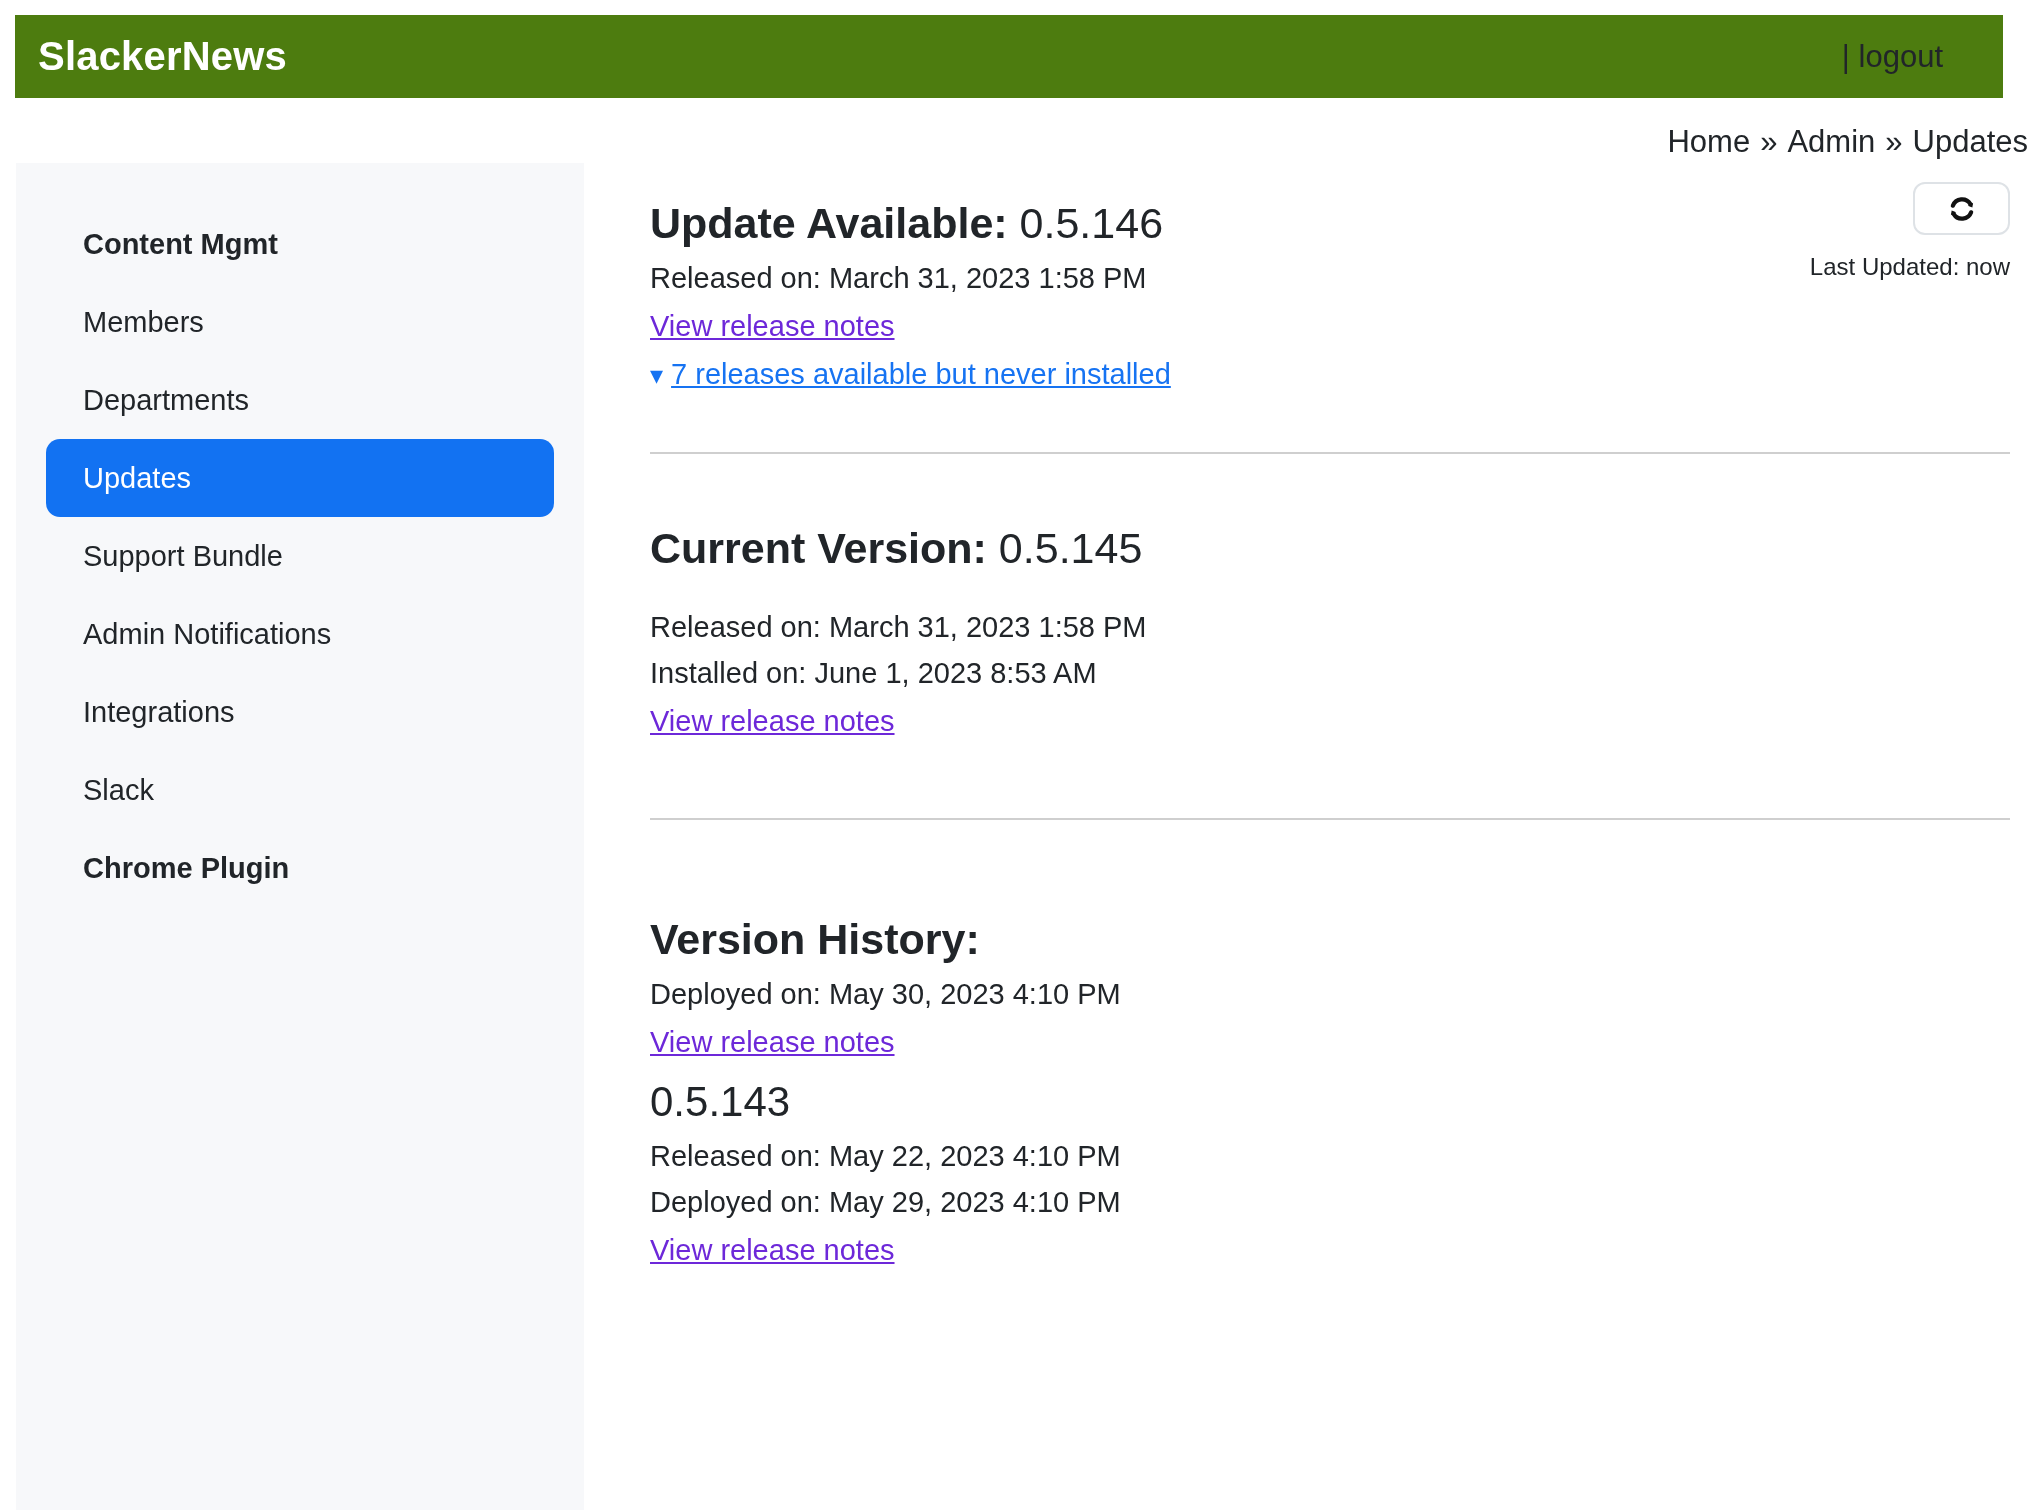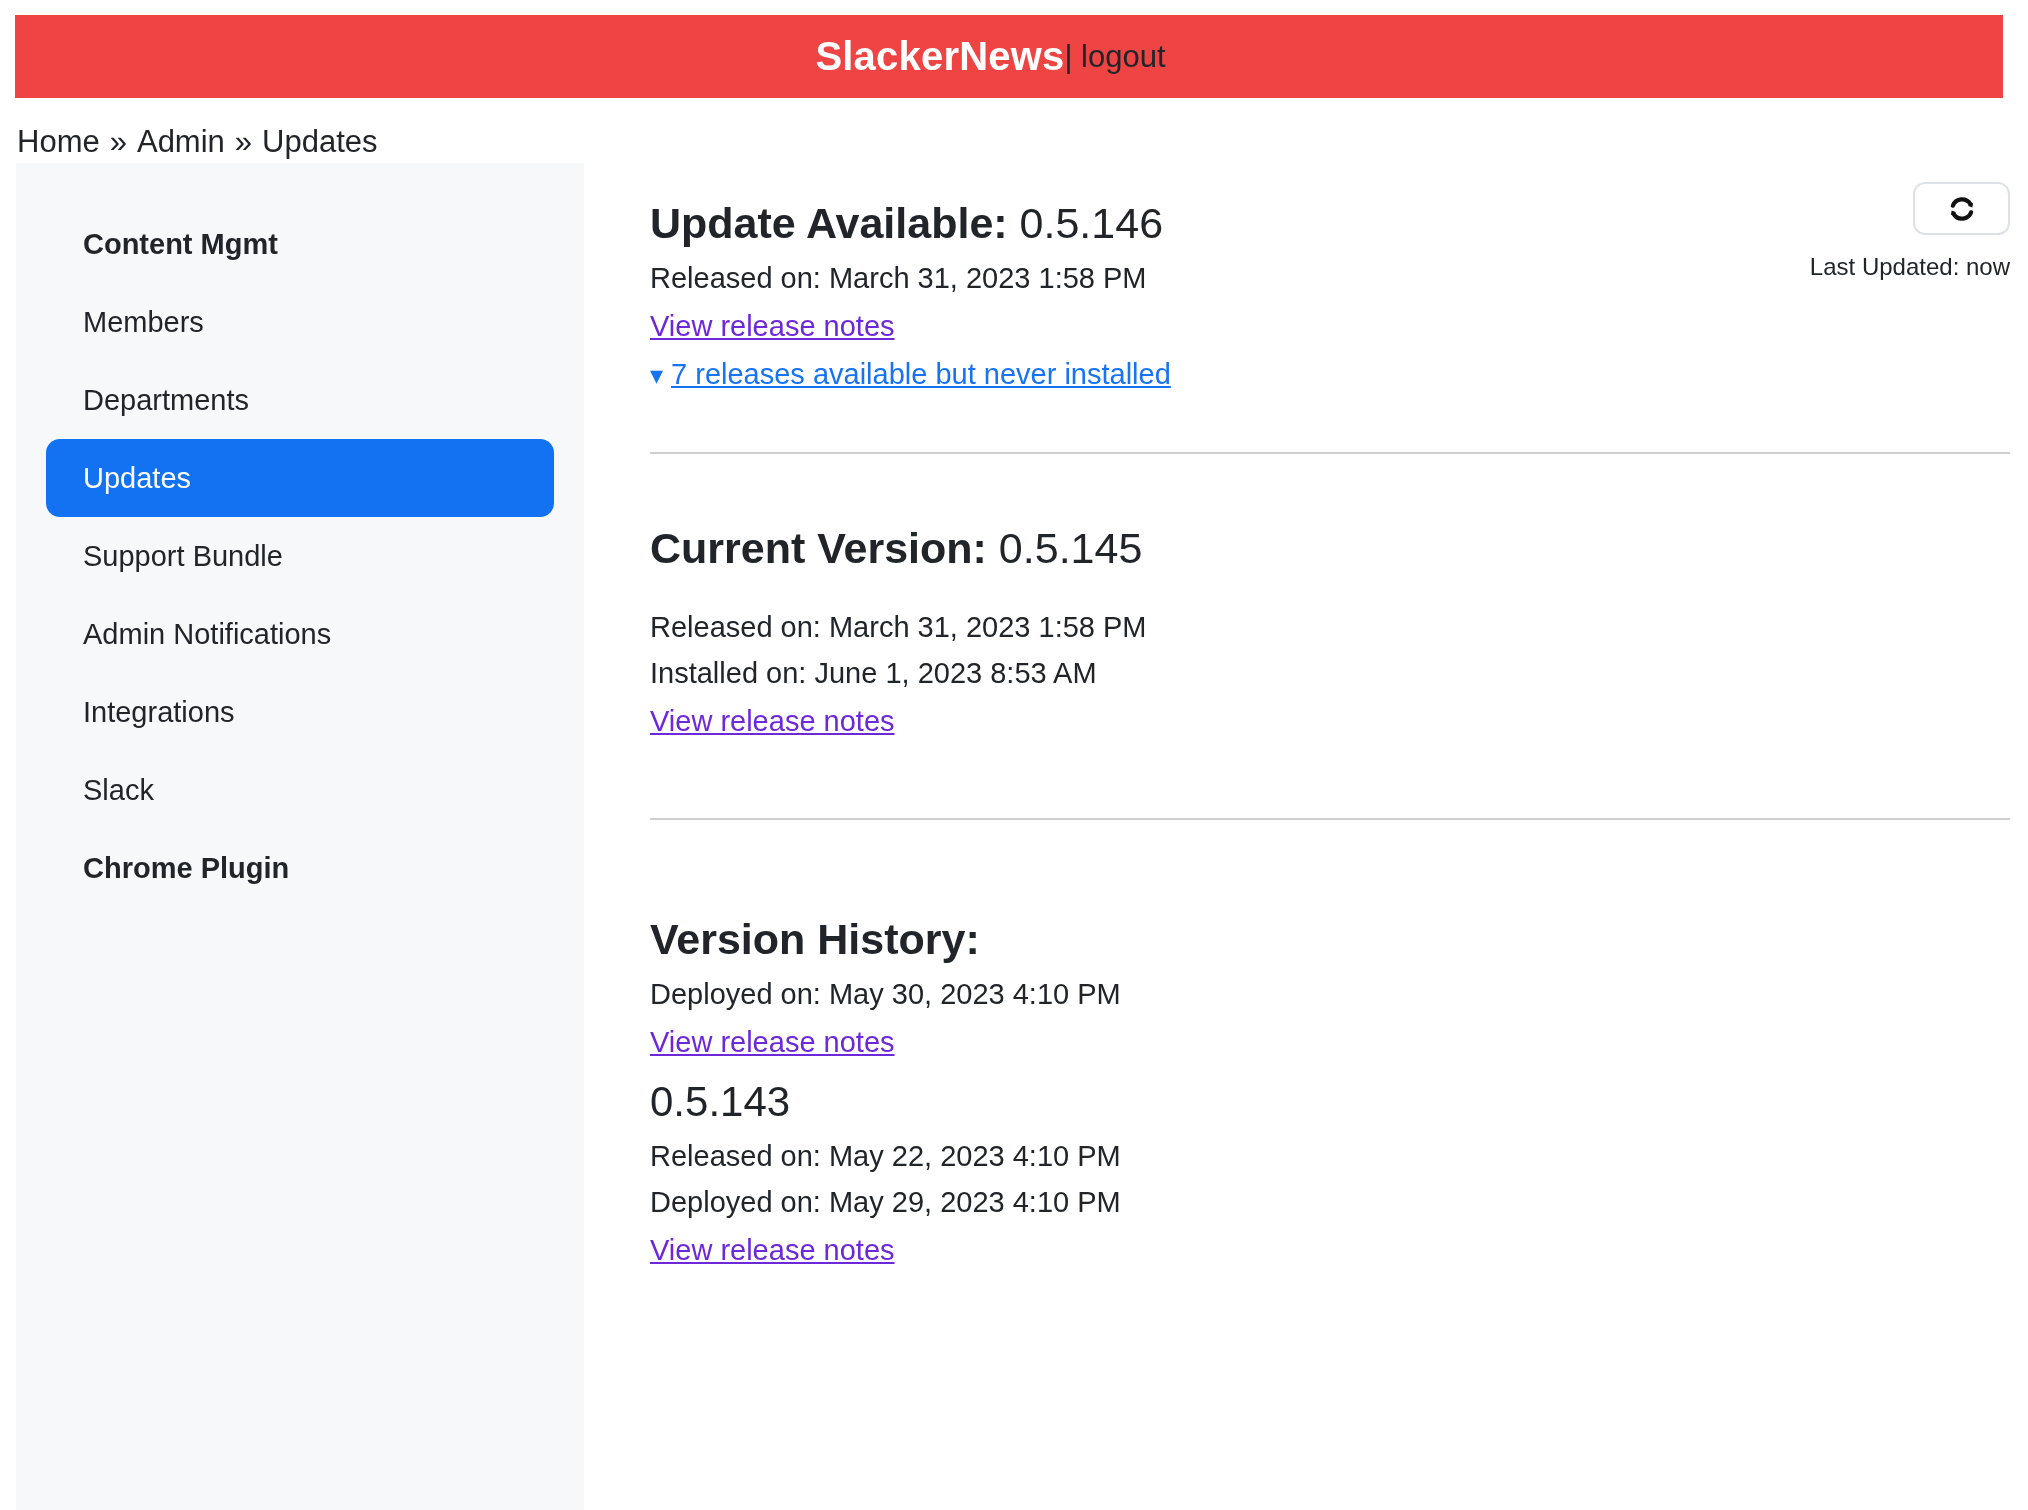--- a/index.html
+++ b/index.html
@@ -9,24 +9,24 @@
     overflow: hidden;
     font-family: "Liberation Sans", "DejaVu Sans", sans-serif;
     color: #212529;
   }
   .page { width: 2028px; height: 1510px; position: relative; }
 
   
   .navbar {
     margin: 15px 25px 0 15px;
     height: 83px;
-    background: #ef4444;
+    background: #4d7c0f;
     display: flex;
     align-items: center;
-    justify-content: center;
+    justify-content: space-between;
     padding: 0 60px 0 23px;
   }
   .brand {
     color: #ffffff;
     font-weight: 700;
     font-size: 40px;
     text-decoration: none;
     letter-spacing: 0.2px;
   }
   .logout {
@@ -34,20 +34,21 @@
     font-size: 31px;
     text-decoration: none;
   }
 
   
   .breadcrumb {
     margin: 30px 0 8px 17px;
     font-size: 31px;
     line-height: 27px;
     color: #212529;
+    text-align: right;
   }
   .breadcrumb a { color: #212529; text-decoration: none; }
   .breadcrumb .sep { margin: 0 10px; }
 
   
   .layout { display: flex; align-items: stretch; height: 1347px; margin-left: 16px; }
 
   .sidebar {
     width: 568px;
     background: #f7f8fa;

